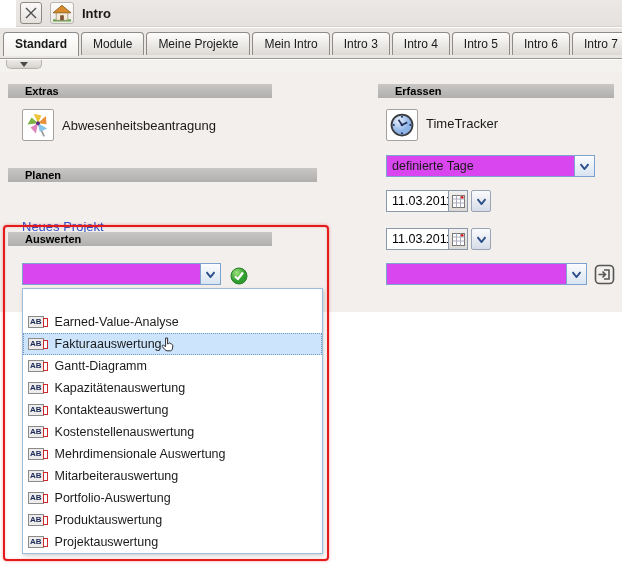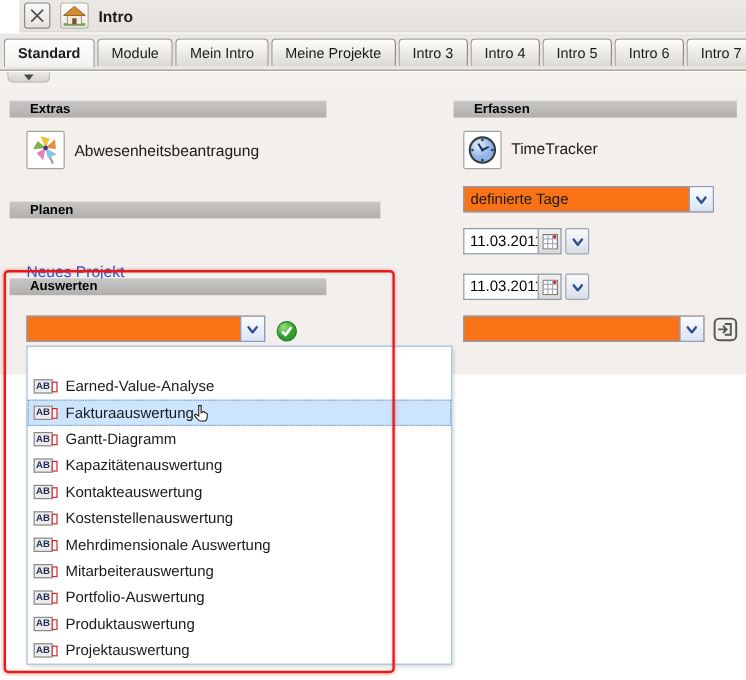--- a/index.html
+++ b/index.html
@@ -37,39 +37,39 @@
   .panel-bg { position:absolute; left:0; top:72px; width:622px; height:240px; background:#f2efec; }
 
   .sec-header { position:absolute; height:14px; line-height:14px; font-size:11px; font-weight:bold;
     padding-left:17px; background:linear-gradient(#c9c7c5,#b1afad); color:#000; }
   .icon-btn { position:absolute; width:32px; height:32px; background:#fff; border:1px solid #a5a29e;
     border-radius:2px; display:flex; align-items:center; justify-content:center; cursor:pointer; }
   .app-label { position:absolute; font-size:13px; }
   .link { position:absolute; font-size:13px; color:#2b50c8; cursor:pointer;margin-top:20px; }
 
   
-  .combo { position:absolute; height:22px; display:flex; border:1px solid #7da2ce; background:#f97316; }
+  .combo { position:absolute; height:22px; display:flex; border:1px solid #7da2ce; background:#d946ef; }
   .combo .val { flex:1 1 auto; font-size:12.5px; line-height:20px; padding-left:5px; overflow:hidden; white-space:nowrap; position:relative; }
   .combo .arrow { flex:0 0 20px; border-left:1px solid #7da2ce;
     background:linear-gradient(#fbfcfe,#d9e4f2); display:flex; align-items:center; justify-content:center; cursor:pointer; }
 
   .date-widget { position:absolute; height:22px; display:flex; }
   .date-input { width:62px; height:22px; border:1px solid #8a98ac; border-right:none; background:#fff;
     font-size:12.5px; padding-left:5px; font-family:"Liberation Sans",sans-serif; }
   .cal-btn { width:20px; height:22px; border:1px solid #8a98ac;
     background:linear-gradient(#f2f0ee,#dcd9d5); display:flex; align-items:center; justify-content:center; cursor:pointer; }
   .drop-btn { margin-left:3px; width:20px; height:22px; border:1px solid #9aa4b2; border-radius:2px;
     background:linear-gradient(#fafbfc,#d6dde8); display:flex; align-items:center; justify-content:center; cursor:pointer; }
 
   .check-btn { position:absolute; width:18px; height:18px; cursor:pointer; }
   .enter-btn { position:absolute; width:22px; height:22px; background:transparent; border:none; cursor:pointer;
     display:flex; align-items:center; justify-content:center; }
 
   
-  .dd-list { position:absolute; left:22px; top:288px; width:355px; height:266px; background:#fff;
+  .dd-list { position:absolute; left:22px; top:288px; width:301px; height:266px; background:#fff;
     border:1px solid #9ebcdb; box-shadow:1px 2px 4px rgba(0,0,0,.18); z-index:5; }
   .dd-item { height:22px; display:flex; align-items:center; padding-left:5px; font-size:12.5px;
     cursor:pointer; position:relative; }
   .dd-item.hover { background:#cce4fc; outline:1px dotted #6f94bd; outline-offset:-1px; }
   .ab-icon { display:inline-flex; align-items:center; margin-right:7px; flex:0 0 auto; }
   .ab-icon .ab { font-size:8px; font-weight:bold; color:#1b2a5a; line-height:10px;
     background:#eeecea; border:1px solid #8a8a8a; padding:0 1px; letter-spacing:0; }
   .ab-icon .redbox { width:5px; height:9px; border:1px solid #cc2a2a; background:#fff; margin-left:-1px; }
   .hand-cursor { position:absolute; left:138px; top:4px; }
 
@@ -96,22 +96,22 @@
         <polygon points="11,1.5 21,9.8 1,9.8" fill="#d98c2b" stroke="#8a5a1a" stroke-width="0.9"></polygon>
         <rect x="9" y="12.5" width="4" height="5.5" fill="#7a5230"></rect>
       </svg>
     </div>
     <div class="win-title">Intro</div>
   </div>
 
   <div class="tabbar">
     <div class="tab active">Standard</div>
     <div class="tab">Module</div>
+    <div class="tab">Meine Projekte</div>
     <div class="tab">Mein Intro</div>
-    <div class="tab">Meine Projekte</div>
     <div class="tab">Intro 3</div>
     <div class="tab">Intro 4</div>
     <div class="tab">Intro 5</div>
     <div class="tab">Intro 6</div>
     <div class="tab">Intro 7</div>
 
   </div>
 
   <div class="substrip">
     <div class="collapse-btn">

